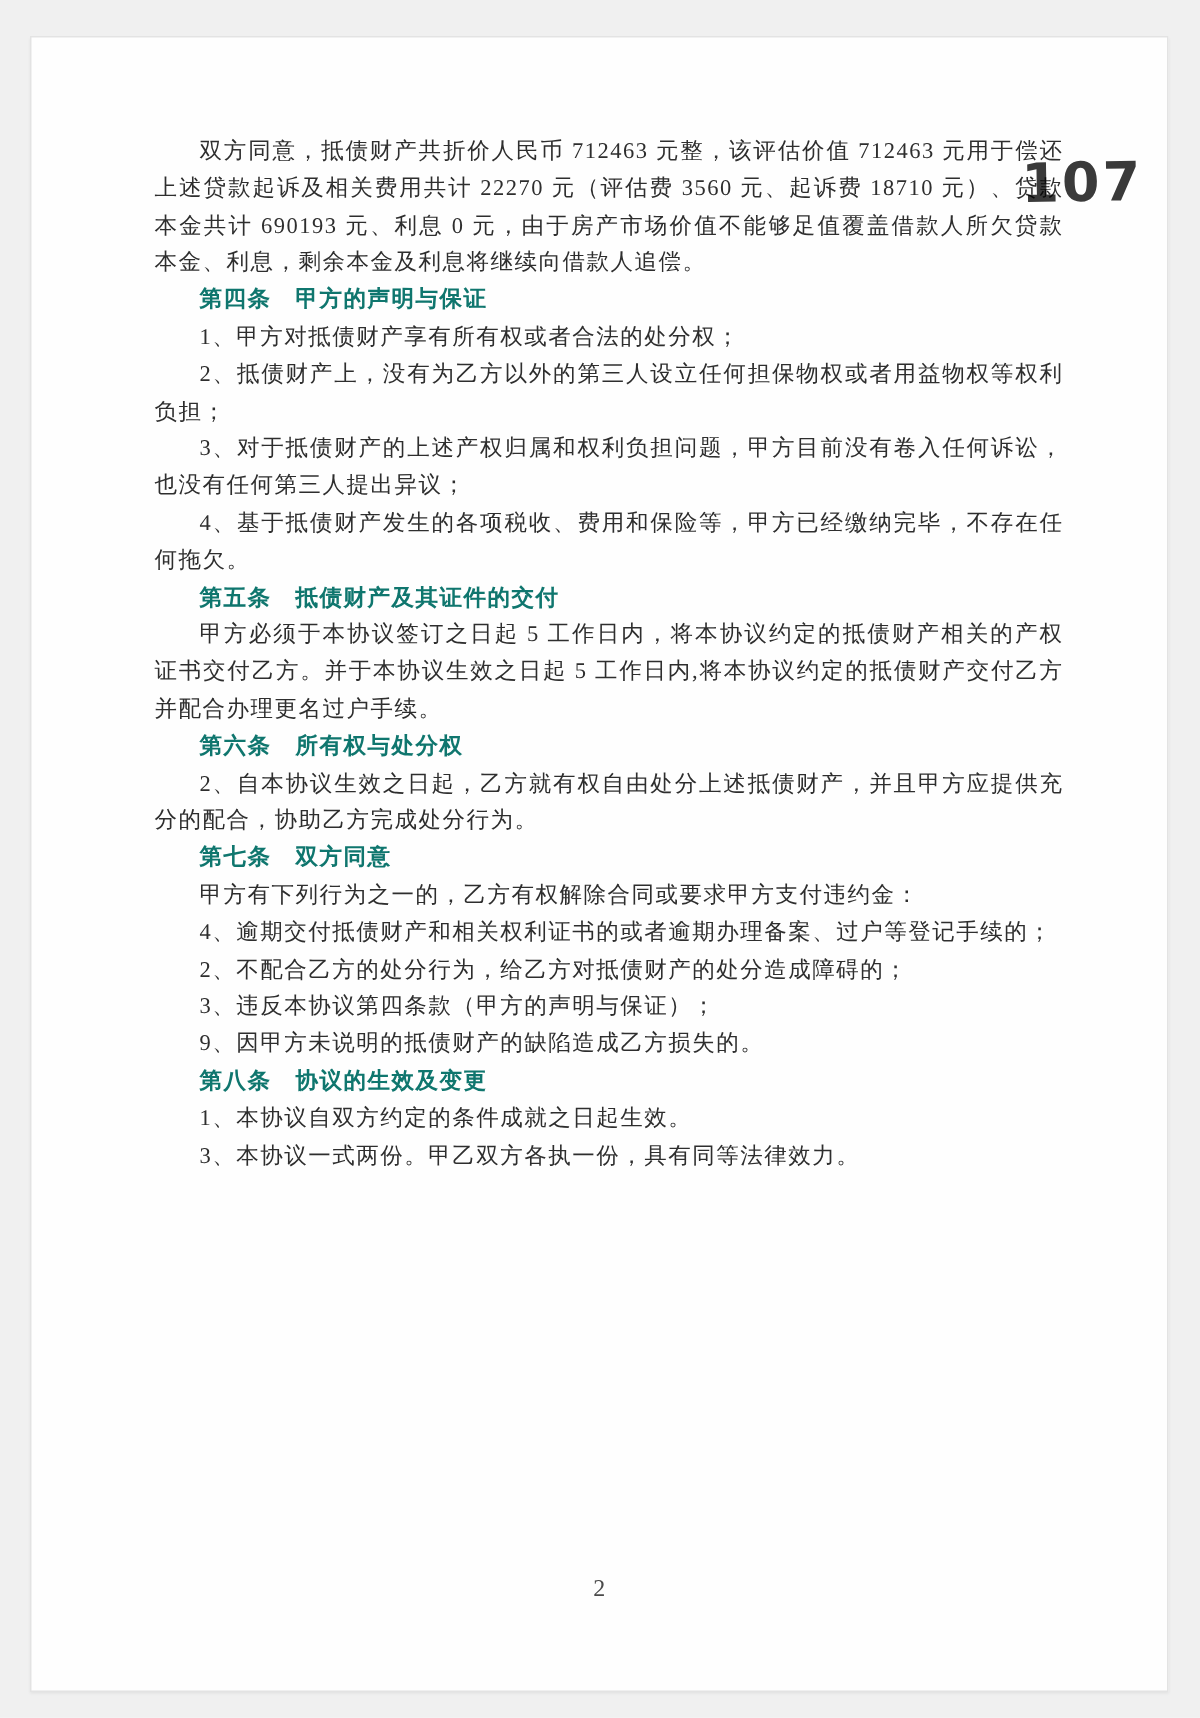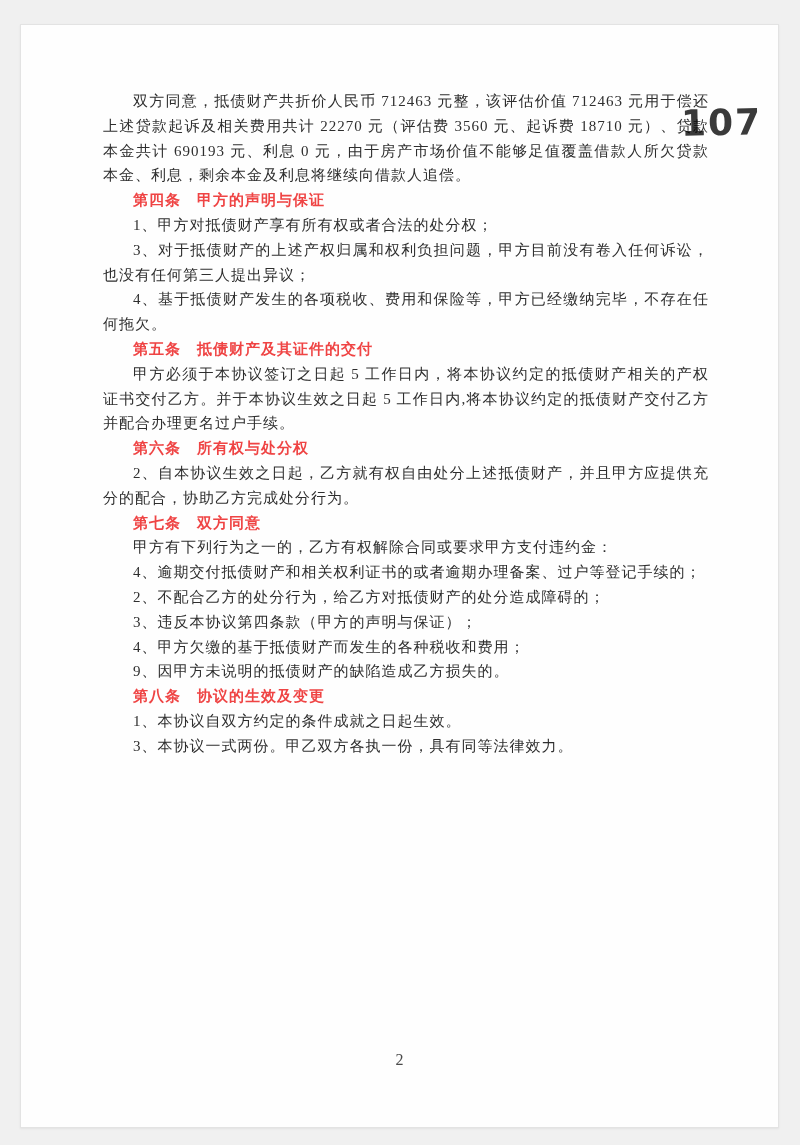--- a/index.html
+++ b/index.html
@@ -33,21 +33,21 @@
     letter-spacing: 1px;
     text-align: justify;
     text-justify: inter-ideograph;
   }
   .content p {
     margin: 0;
     text-indent: 2em;
   }
   .content p.heading {
     font-weight: bold;
-    color: #ef4444;
+    color: #0f766e;
   }
   .stamp {
     position: absolute;
     left: 660px; top: 80px;
     font-family: "DejaVu Sans", "Liberation Sans", sans-serif;
     font-weight: 700;
     font-size: 36px;
     line-height: 36px;
     letter-spacing: 2px;
     color: var(--stamp, #3a3a3a);
@@ -67,32 +67,32 @@
 </style>
 </head>
 <body>
 
 <div class="canvas">
   <div class="page">
     <div class="content">
         <p class="body">双方同意，抵债财产共折价人民币 712463 元整，该评估价值 712463 元用于偿还上述贷款起诉及相关费用共计 22270 元（评估费 3560 元、起诉费 18710 元）、贷款本金共计 690193 元、利息 0 元，由于房产市场价值不能够足值覆盖借款人所欠贷款本金、利息，剩余本金及利息将继续向借款人追偿。</p>
         <p class="heading">第四条　甲方的声明与保证</p>
         <p class="body">1、甲方对抵债财产享有所有权或者合法的处分权；</p>
+        <p class="body">2、抵债财产上，没有为乙方以外的第三人设立任何担保物权或者用益物权等权利负担；</p>
         <p class="body">3、对于抵债财产的上述产权归属和权利负担问题，甲方目前没有卷入任何诉讼，也没有任何第三人提出异议；</p>
         <p class="body">4、基于抵债财产发生的各项税收、费用和保险等，甲方已经缴纳完毕，不存在任何拖欠。</p>
         <p class="heading">第五条　抵债财产及其证件的交付</p>
         <p class="body">甲方必须于本协议签订之日起 5 工作日内，将本协议约定的抵债财产相关的产权证书交付乙方。并于本协议生效之日起 5 工作日内,将本协议约定的抵债财产交付乙方并配合办理更名过户手续。</p>
         <p class="heading">第六条　所有权与处分权</p>
         <p class="body">2、自本协议生效之日起，乙方就有权自由处分上述抵债财产，并且甲方应提供充分的配合，协助乙方完成处分行为。</p>
         <p class="heading">第七条　双方同意</p>
         <p class="body">甲方有下列行为之一的，乙方有权解除合同或要求甲方支付违约金：</p>
         <p class="body">4、逾期交付抵债财产和相关权利证书的或者逾期办理备案、过户等登记手续的；</p>
         <p class="body">2、不配合乙方的处分行为，给乙方对抵债财产的处分造成障碍的；</p>
         <p class="body">3、违反本协议第四条款（甲方的声明与保证）；</p>
-        <p class="body">4、甲方欠缴的基于抵债财产而发生的各种税收和费用；</p>
         <p class="body">9、因甲方未说明的抵债财产的缺陷造成乙方损失的。</p>
         <p class="heading">第八条　协议的生效及变更</p>
         <p class="body">1、本协议自双方约定的条件成就之日起生效。</p>
         <p class="body">3、本协议一式两份。甲乙双方各执一份，具有同等法律效力。</p>
       </div>
     <div class="stamp">107</div>
     <div class="footer-num">2</div>
   </div>
 </div>
 

